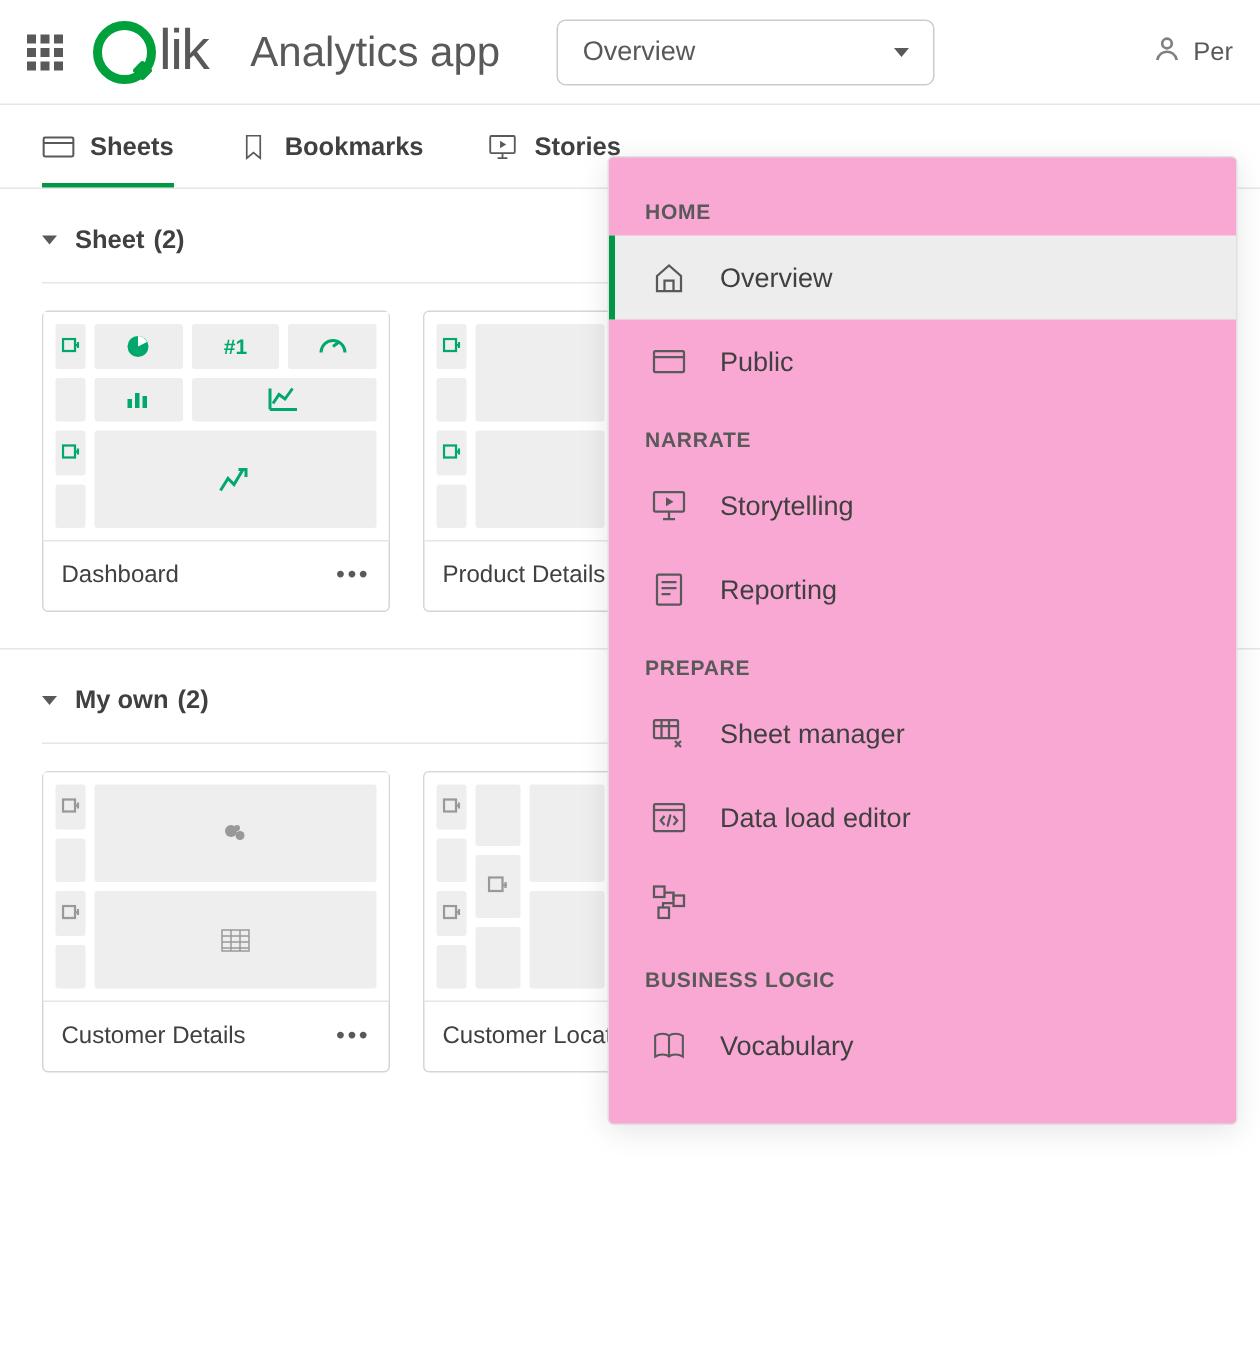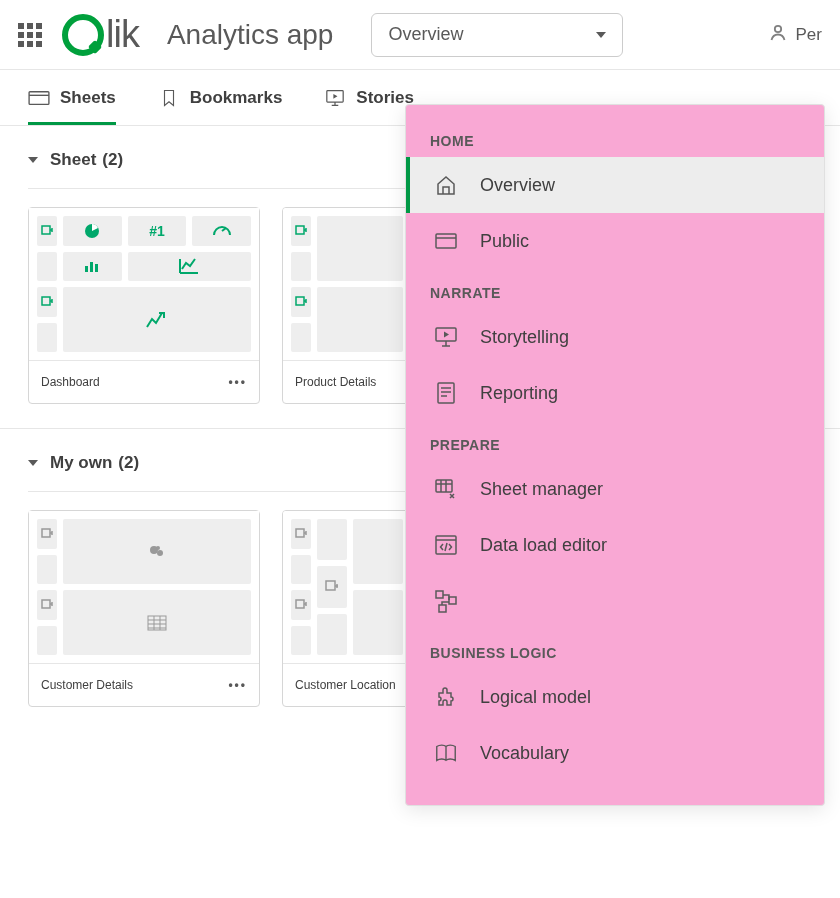--- a/index.html
+++ b/index.html
@@ -153,21 +153,21 @@
   }
   .mini-block { background: #eee; border-radius: 2px; display:flex; align-items:center; justify-content:center;}
   .mini-main { display:grid; gap:6px; }
   .green-ic { color: #00a86b; font-size: 14px; font-weight: bold; }
   .card-footer {
     display: flex;
     align-items: center;
     justify-content: space-between;
     padding: 14px 12px;
     border-top: 1px solid #e6e6e6;
-    font-size: 12px;
+    font-size: 16px;
     color: #404040;
   }
   .dots { letter-spacing: 2px; color: #595959; cursor: pointer; font-weight: bold; }
 
   
   .dropmenu {
     position: absolute;
     top: 84px;
     left: 405px;
     width: 420px;
@@ -518,27 +518,19 @@
           <rect x="15" y="8" width="7" height="7"></rect>
           <rect x="5" y="16" width="7" height="7"></rect>
           <path d="M9 6h6v5M8 16v-3h7"></path>
         </svg>
       </span>
   </div>
 
   <div class="dm-group-label">BUSINESS LOGIC</div>
   <div class="dm-item">
     <span class="dm-icon">
-        <svg width="24" height="24" viewBox="0 0 24 24">
-          <path d="M5 8h4V5a2 2 0 1 1 4 0v3h4v4a2 2 0 1 1 0 4v4h-4v-3a2 2 0 1 0-4 0v3H5v-4a2 2 0 1 0 0-4z"></path>
-        </svg>
-      </span>
-    <span>Logical model</span>
-  </div>
-  <div class="dm-item">
-    <span class="dm-icon">
         <svg width="26" height="22" viewBox="0 0 26 22">
           <path d="M13 4c-2-2-7-2-10 0v15c3-2 8-2 10 0 2-2 7-2 10 0V4c-3-2-8-2-10 0zM13 4v15"></path>
         </svg>
       </span>
     <span>Vocabulary</span>
   </div>
 </div>
 
 </body></html>

